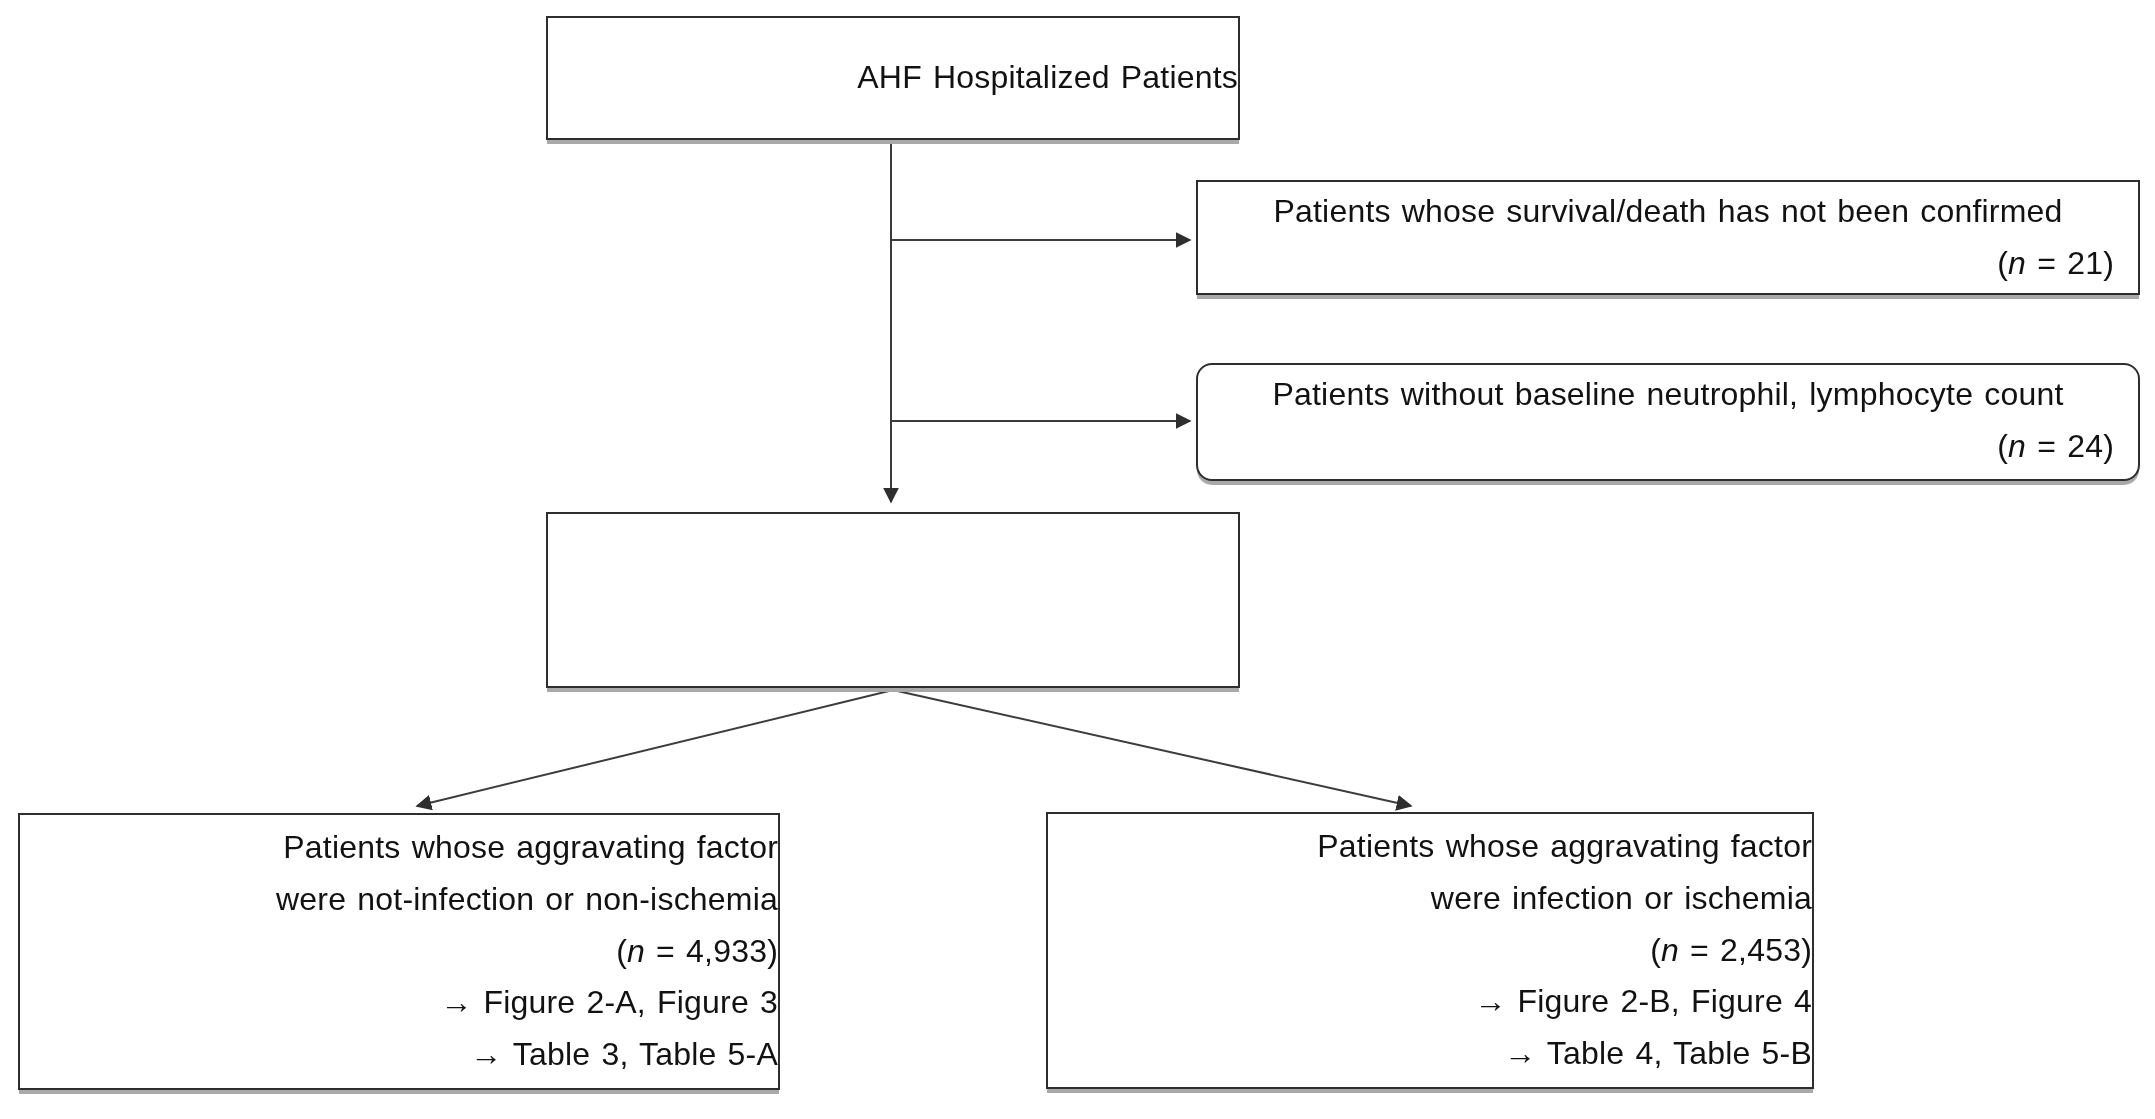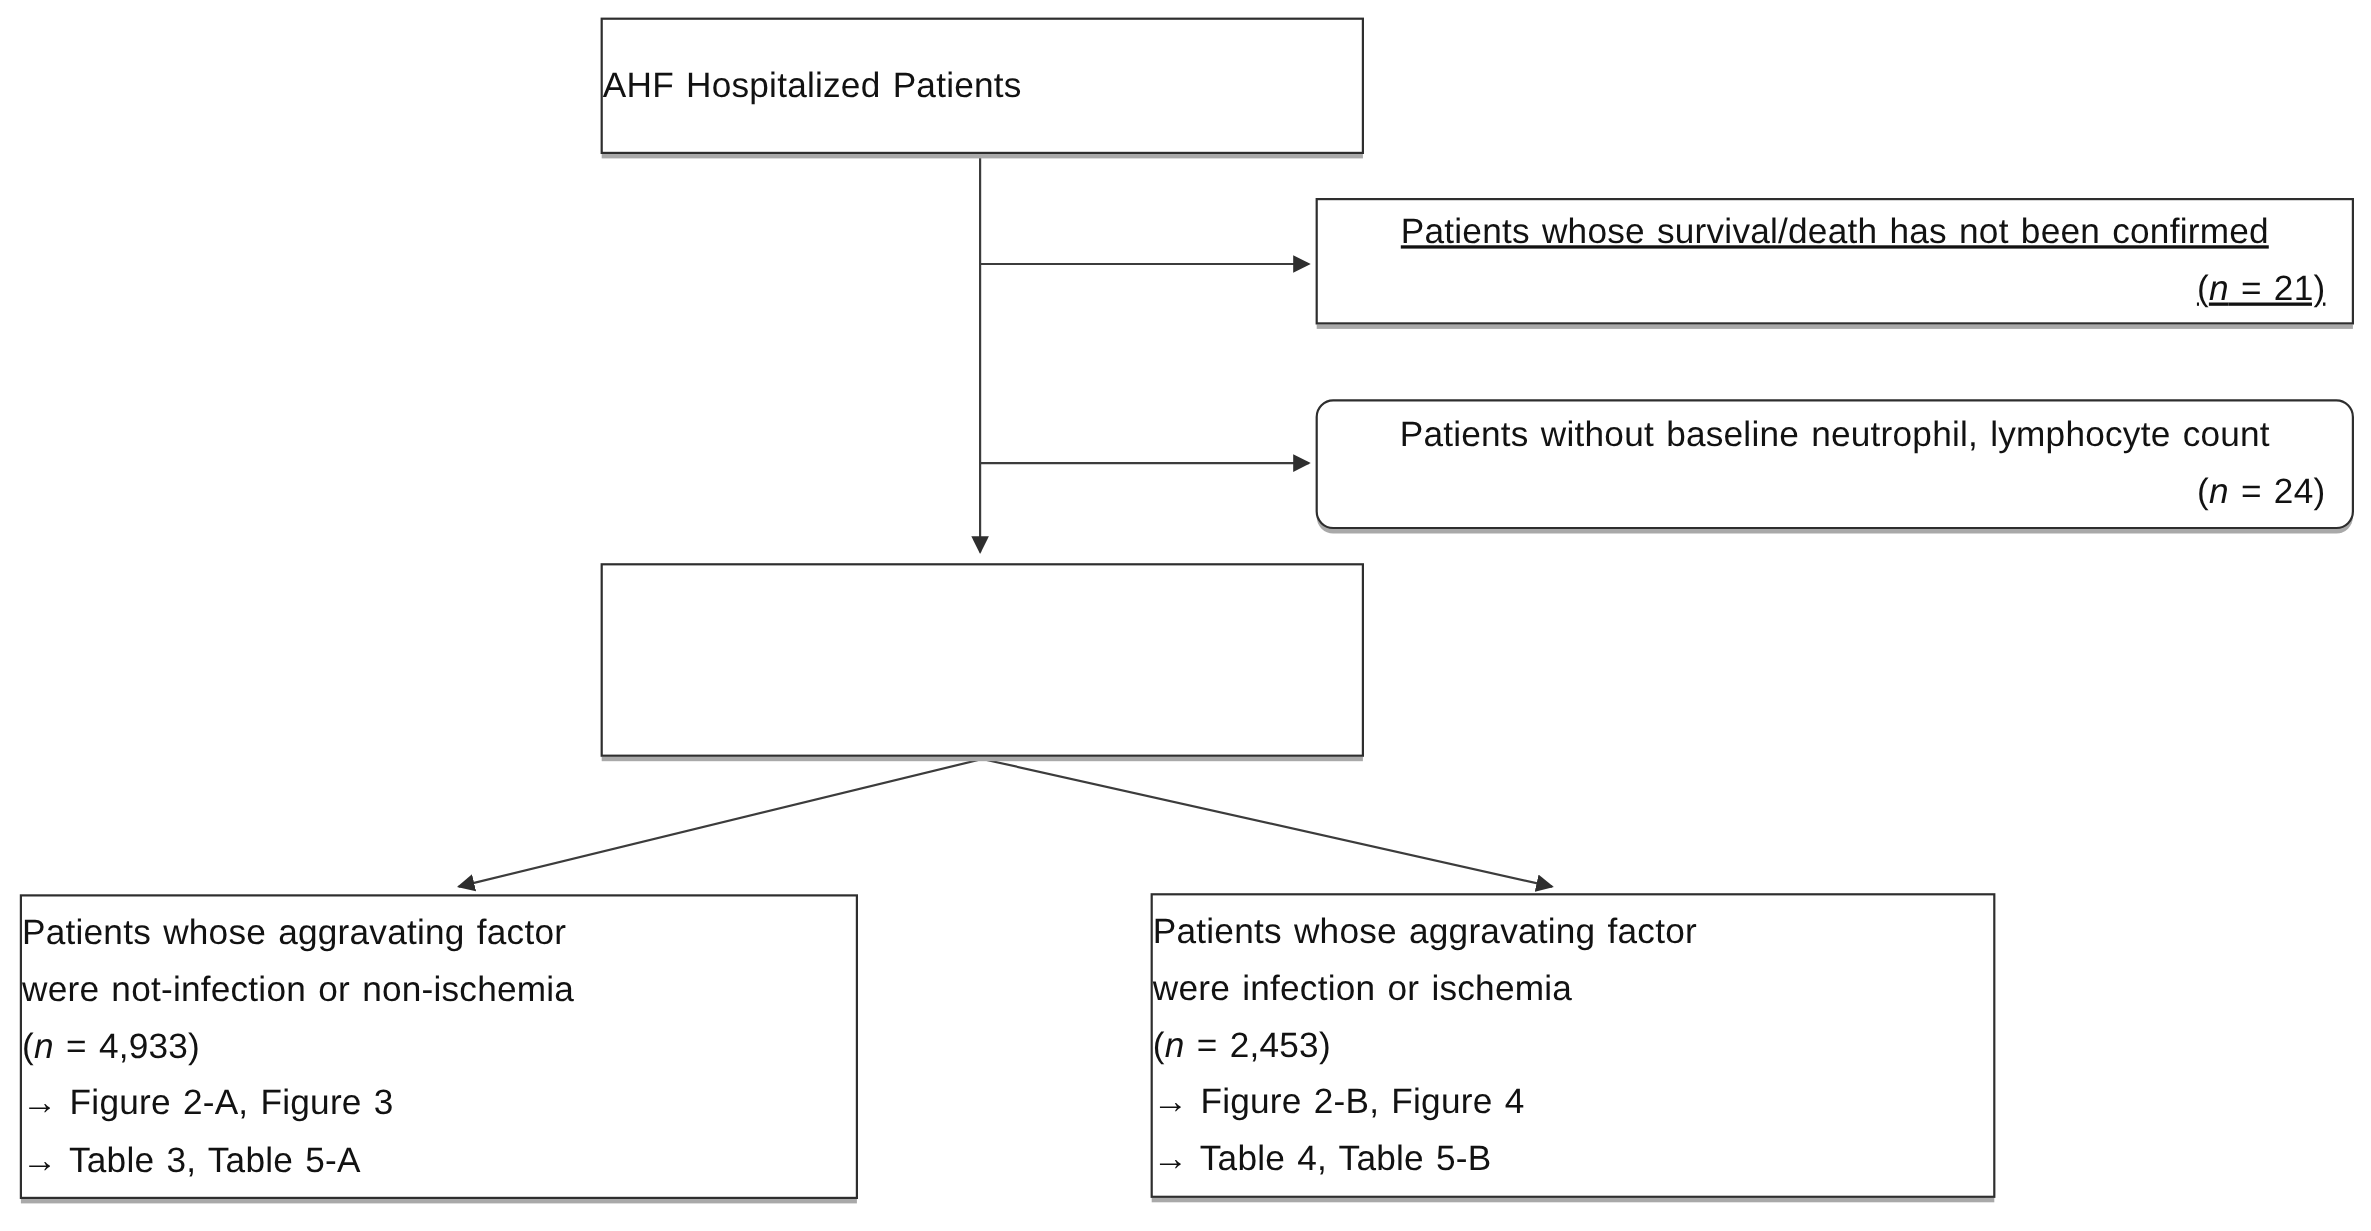--- a/index.html
+++ b/index.html
@@ -33,24 +33,24 @@
     box-shadow: 0 5px 0 -1px #a9a9a9;
     display: flex;
     flex-direction: column;
     justify-content: center;
     font-size: 32px;
     line-height: 1.62;
     word-spacing: 2px;
     letter-spacing: 0.2px;
   }
   .box .line { white-space: nowrap; }
-  .centered { text-align: left; }
+  .centered { text-align: right; }
 
   .box-top        { left: 546px; top: 16px;  width: 694px; height: 124px; }
-  .box-excl-1     { left: 1196px; top: 180px; width: 944px; height: 115px; padding: 4px 18px; justify-content: flex-end; text-decoration: underline; }
+  .box-excl-1     { left: 1196px; top: 180px; width: 944px; height: 115px; padding: 4px 18px; justify-content: flex-start; }
   .box-excl-2     { left: 1196px; top: 363px; width: 944px; height: 118px; padding: 4px 18px; justify-content: flex-start; border-radius: 16px; }
   .box-total      { left: 546px; top: 512px; width: 694px; height: 176px; }
   .box-bot-left   { left: 18px;  top: 813px; width: 762px; height: 277px; }
   .box-bot-right  { left: 1046px; top: 812px; width: 768px; height: 277px; }
 
   .excl-line-1 { text-align: center; }
   .excl-line-n { text-align: right; padding-right: 6px; }
 
   .n-italic { font-style: italic; font-family: "Liberation Sans", "DejaVu Sans", sans-serif; }
 </style>

